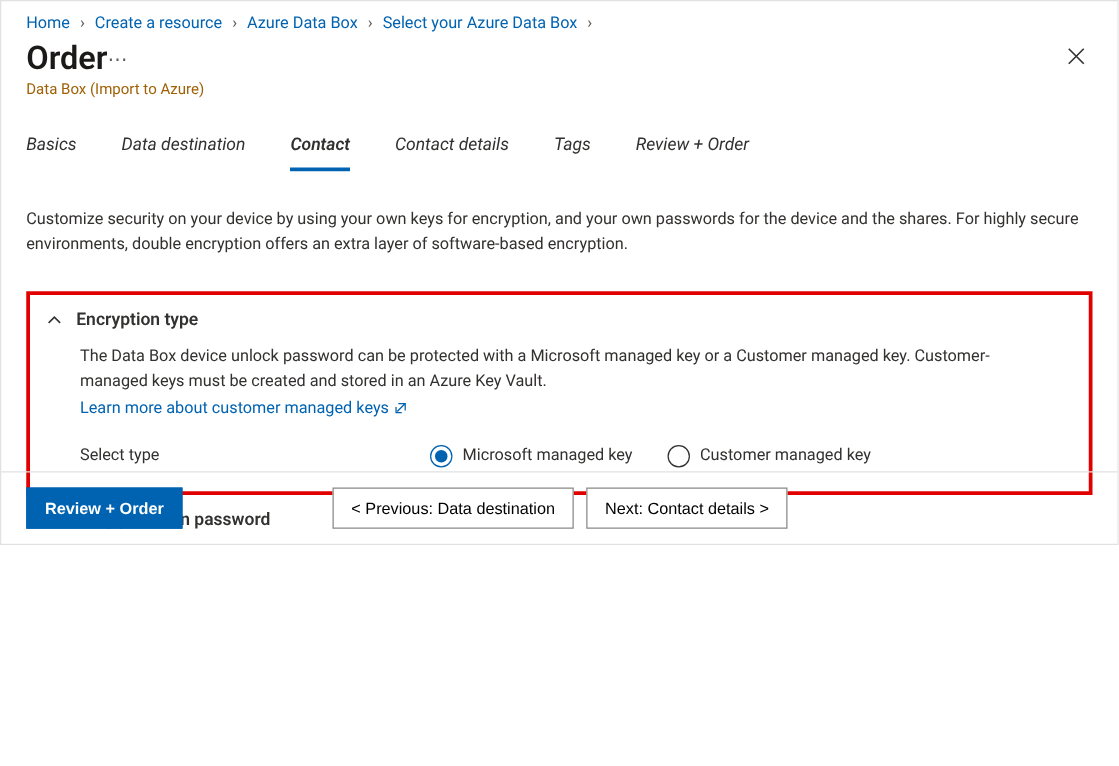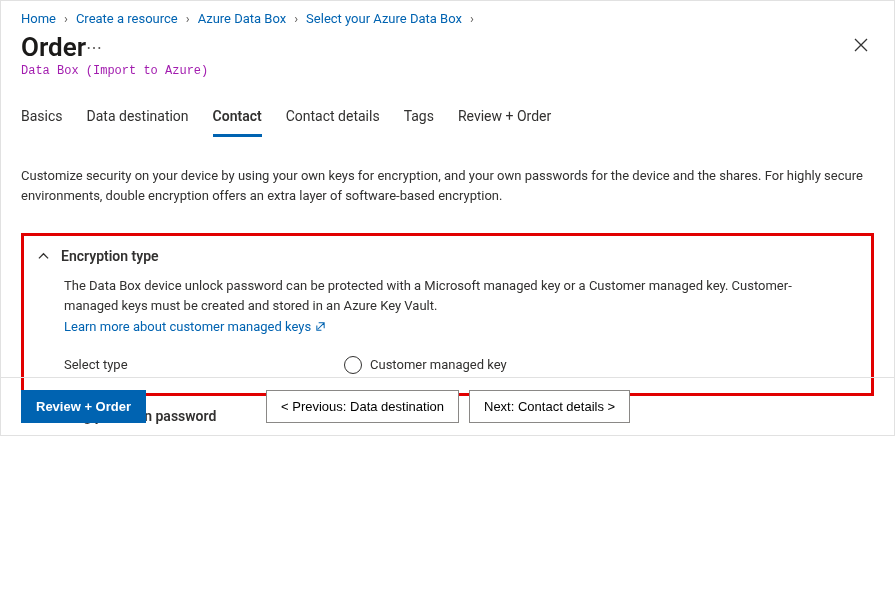--- a/index.html
+++ b/index.html
@@ -6,23 +6,23 @@
   html, body { margin: 0; padding: 0; font-family: "Segoe UI", -apple-system, BlinkMacSystemFont, Roboto, Oxygen, Ubuntu, sans-serif; font-size: 13px; color: #323130; background: #fff; }
   .page { width: 895px; height: 436px; position: relative; border: 1px solid #e1e1e1; }
   .breadcrumb { display: flex; align-items: center; gap: 8px; padding: 10px 20px 6px 20px; font-size: 13px; }
   .breadcrumb a { color: #0063b1; text-decoration: none; cursor: pointer; }
   .breadcrumb .chev { color: #605e5c; }
   .header { display: flex; align-items: flex-start; justify-content: space-between; padding: 0 20px 8px 20px; }
   .header-left { display: flex; flex-direction: column; }
   .title-row { display: flex; align-items: center; }
   .title { font-size: 26px; font-weight: 600; color: #1b1a19; }
   .dots { color: #605e5c; font-size: 16px; cursor: pointer; }
-  .subtitle { font-size: 12px; color: #a21caf; margin-top: 2px; font-family: Liberation Mono, monospace; }
+  .subtitle { font-size: 12px; color: #a16207; margin-top: 2px; }
   .close-x { font-size: 18px; color: #333; cursor: pointer; padding: 6px; }
-  .tabs { display: flex; gap: 24px; padding: 16px 20px 0 20px; border-bottom: 0; }
+  .tabs { display: flex; gap: 36px; padding: 16px 20px 0 20px; border-bottom: 0; font-style: italic; }
   .tab { padding: 6px 0 10px 0; font-size: 14px; color: #323130; cursor: pointer; border-bottom: 3px solid transparent; }
   .tab.active { font-weight: 600; border-bottom-color: #0063b1; }
   .desc { padding: 16px 20px 14px 20px; font-size: 13px; line-height: 1.55; color: #323130; }
   .section { margin: 0 20px; border-bottom: 1px solid #edebe9; }
   .section.highlight { border: 3px solid #e10000; }
   .section-head { display: flex; align-items: center; gap: 12px; padding: 12px 14px; cursor: pointer; }
   .section-head .chev-icon { width: 11px; height: 11px; display: inline-flex; }
   .section-title { font-weight: 600; font-size: 14px; }
   .section-body { padding: 0 40px 18px 40px; font-size: 13px; line-height: 1.55; }
   .section-body .link { color: #0063b1; text-decoration: none; display: inline-flex; align-items: center; gap: 4px; }
@@ -95,20 +95,26 @@
         <span>Learn more about customer managed keys</span>
         <span>
           <svg width="11" height="11" viewBox="0 0 12 12">
               <path d="M4 2 H10 V8 M10 2 L3 9 M2 5 V10 H7" stroke="#0063b1" stroke-width="1.1" fill="none"></path>
             </svg>
         </span>
       </a>
       <div class="radio-row">
         <span class="radio-label">Select type</span>
         <div class="radio-opts">
+          <span class="radio selected">
+            <span class="r-outer">
+                <span class="r-inner"></span>
+              </span>
+            <span>Microsoft managed key</span>
+          </span>
           <span class="radio">
             <span class="r-outer">
                 <span class="r-inner"></span>
               </span>
             <span>Customer managed key</span>
           </span>
         </div>
       </div>
     </div>
   </div>

